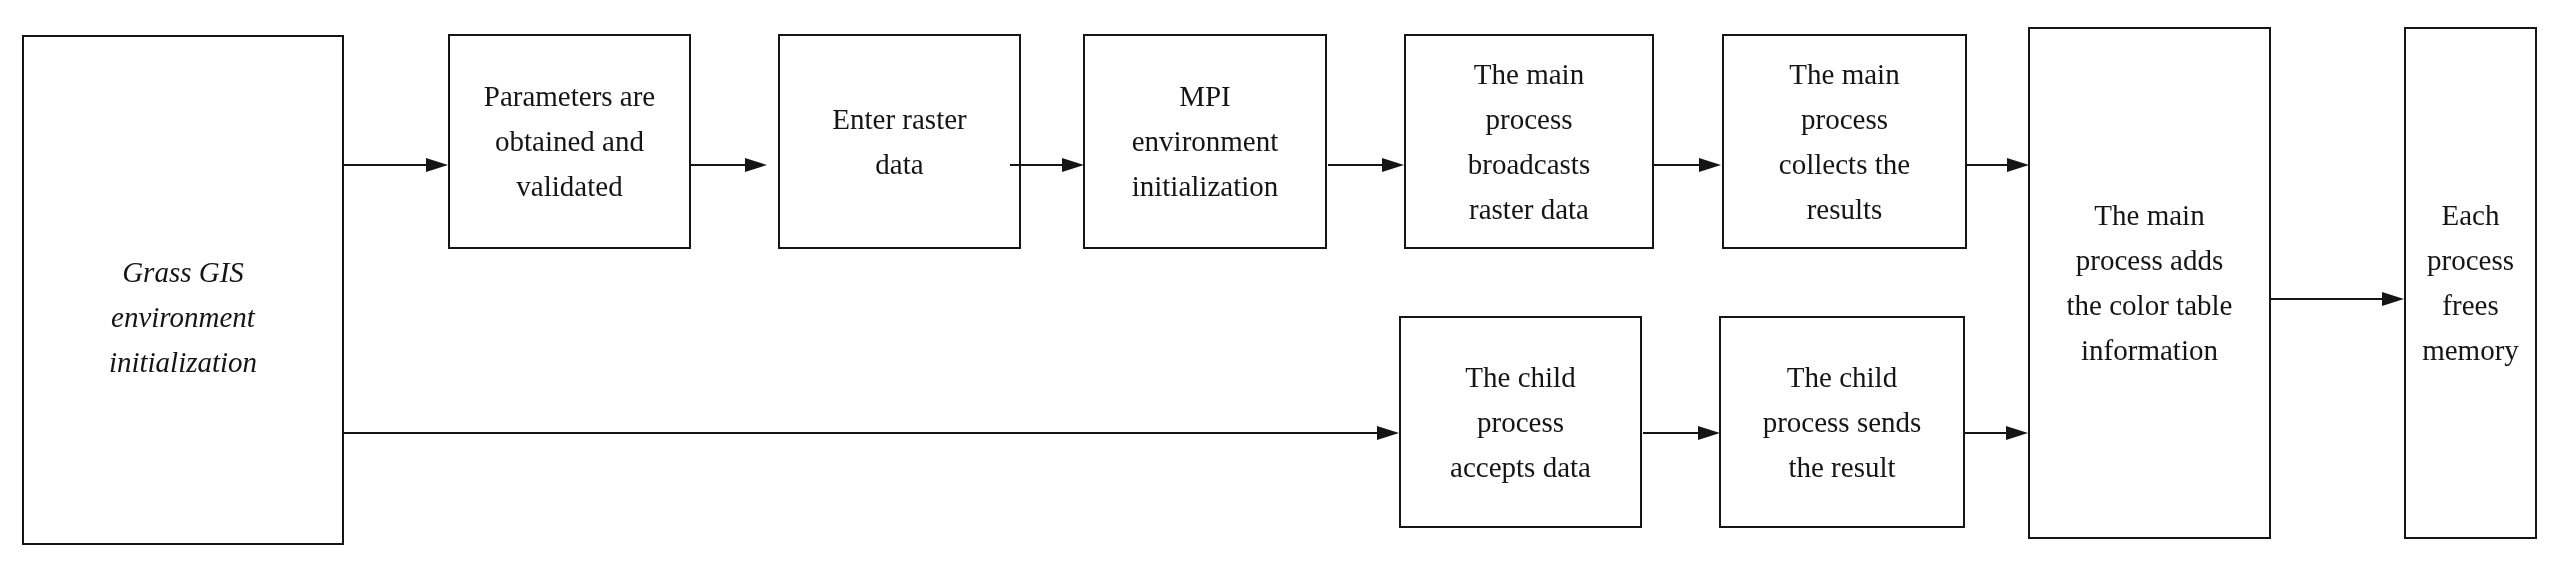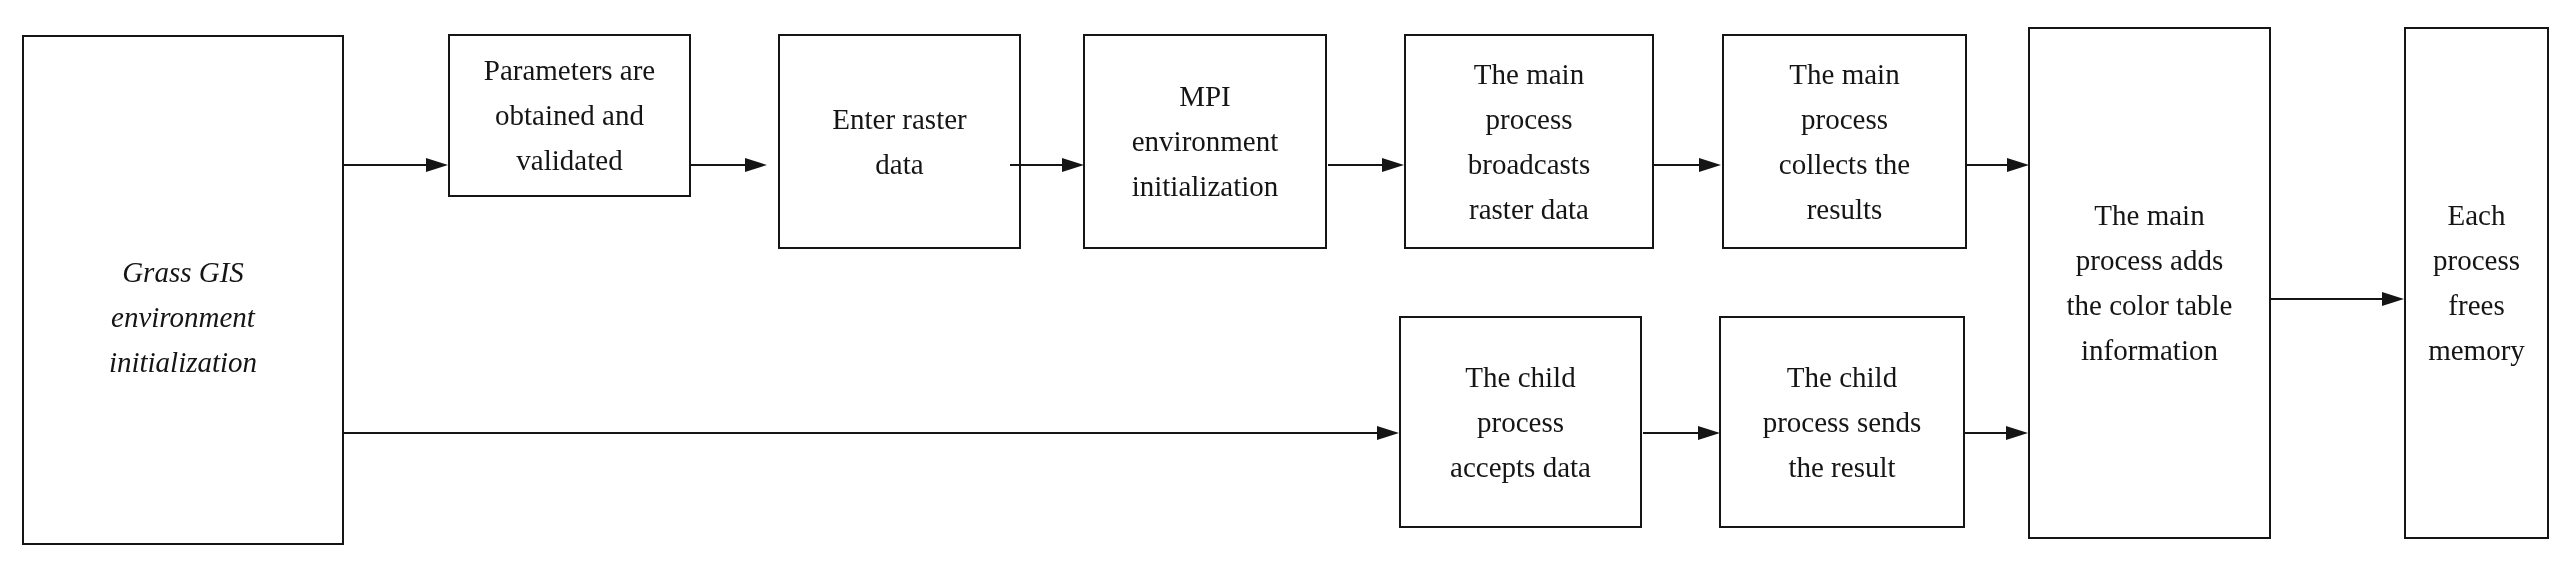--- a/index.html
+++ b/index.html
@@ -44,27 +44,27 @@
     position: absolute;
     right: 0; top: 0.6px;
     width: 0; height: 0;
     border-left: 22px solid #151515;
     border-top: 7.6px solid transparent;
     border-bottom: 7.6px solid transparent;
   }
 
   
   .n1  { left: 22px;   top: 35px;  width: 322px; height: 510px; font-style: italic; }
-  .n2  { left: 448px;  top: 34px;  width: 243px; height: 163px; }
+  .n2  { left: 448px;  top: 34px;  width: 243px; height: 215px; }
   .n3  { left: 766px; top: 34px;  width: 243px; height: 215px; margin-left: 12px; }
   .n4  { left: 1083px; top: 34px;  width: 244px; height: 215px; }
   .n5  { left: 1404px; top: 34px;  width: 250px; height: 215px; }
   .n6  { left: 1722px; top: 34px;  width: 245px; height: 215px; }
   .n7  { left: 2028px; top: 27px;  width: 243px; height: 512px; }
-  .n8  { left: 2404px; top: 27px;  width: 145px; height: 512px; justify-content: center; }
+  .n8  { left: 2404px; top: 27px;  width: 133px; height: 512px; justify-content: center; }
   .n9  { left: 1399px; top: 316px; width: 243px; height: 212px; }
   .n10 { left: 1719px; top: 316px; width: 246px; height: 212px; }
 </style>
 </head>
 <body>
 
 <div class="canvas">
 
   <div class="node n1">
     <span class="lbl offset-down">Grass GIS

